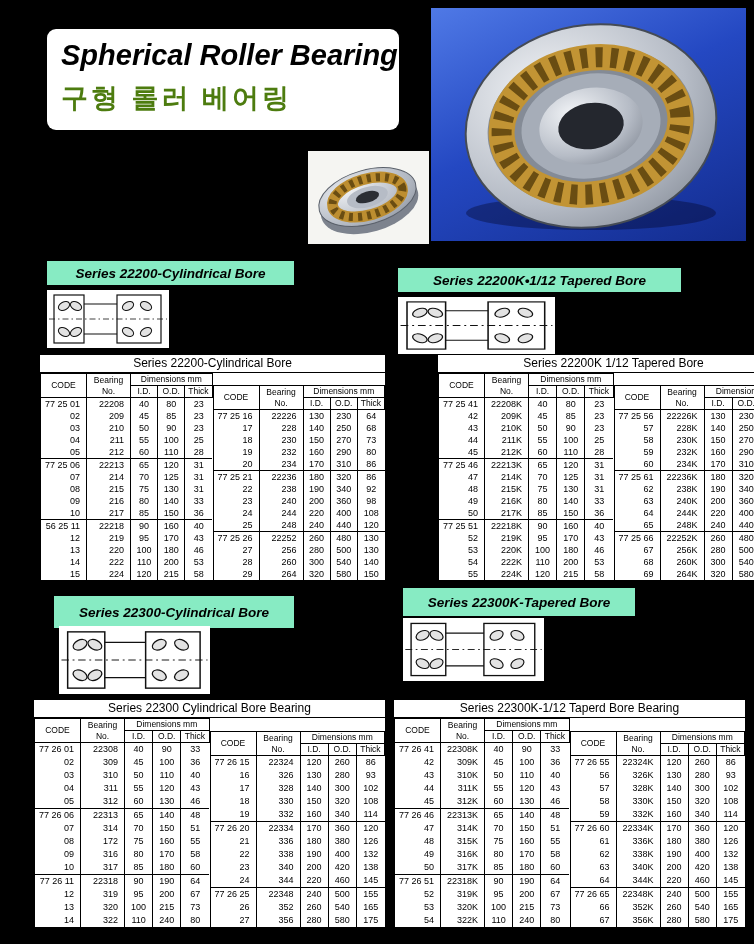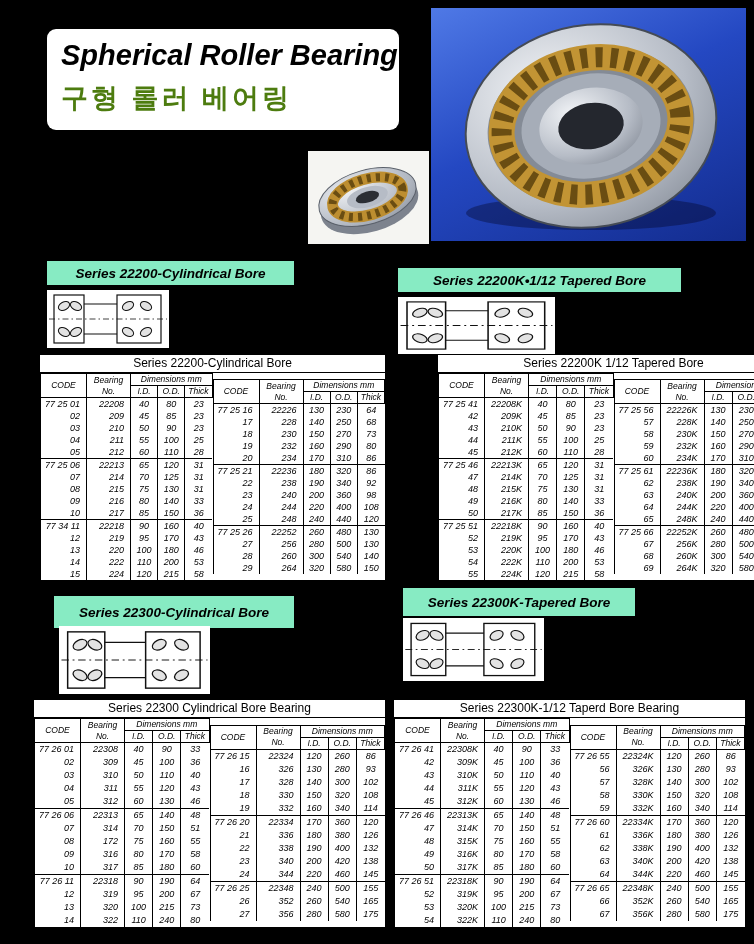--- a/index.html
+++ b/index.html
@@ -37,21 +37,21 @@
   .diag-1 { left:398px; top:297px; width:157px; height:57px; }
   .diag-2 { left:59px;  top:626px; width:151px; height:68px; }
   .diag-3 { left:403px; top:618px; width:141px; height:63px; }
   
   .table-wrap { position:absolute; background:#fff; border:1px solid #000; }
   .tw-0 { left:39px;  top:354px; width:347px; }
   .tw-1 { left:393px; top:354px; width:353px;margin-left:44px; }
   .tw-2 { left:33px;  top:699px; width:353px; }
   .tw-3 { left:393px; top:699px; width:353px; }
   .table-title { font-size:12px; color:#000; text-align:center; height:18px; line-height:17px; border-bottom:1px solid #000; white-space:nowrap; overflow:hidden; }
-  .halves { display:flex; align-items:center;font-style:italic; }
+  .halves { display:flex; align-items:flex-end; }
   table.half { border-collapse:collapse; width:50%; table-layout:fixed; }
   .half th { border:1px solid #000; font-weight:normal; font-size:8.5px; line-height:11px; padding:0; text-align:center; white-space:pre-line; color:#000; }
   .half td { border-left:1px solid #000; font-size:9px; line-height:12px; padding:0 2px; text-align:center; white-space:nowrap; color:#000; overflow:hidden; }
   .rows13 .half td { line-height:13px; }
   tr.block-start td { border-top:1px solid #000; }
   .col-code { width:46px; }
   .col-no   { width:44px; }
   .col-id   { width:26px; }
   .col-od   { width:30px; }
   .col-th   { width:27px; }
@@ -282,21 +282,21 @@
               <td class="col-th">33</td>
             </tr>
             <tr>
               <td class="col-code">10</td>
               <td class="col-no">217</td>
               <td class="col-id">85</td>
               <td class="col-od">150</td>
               <td class="col-th">36</td>
             </tr>
             <tr class="block-start">
-              <td class="col-code">77 34 11</td>
+              <td class="col-code">56 25 11</td>
               <td class="col-no">22218</td>
               <td class="col-id">90</td>
               <td class="col-od">160</td>
               <td class="col-th">40</td>
             </tr>
             <tr>
               <td class="col-code">12</td>
               <td class="col-no">219</td>
               <td class="col-id">95</td>
               <td class="col-od">170</td>

